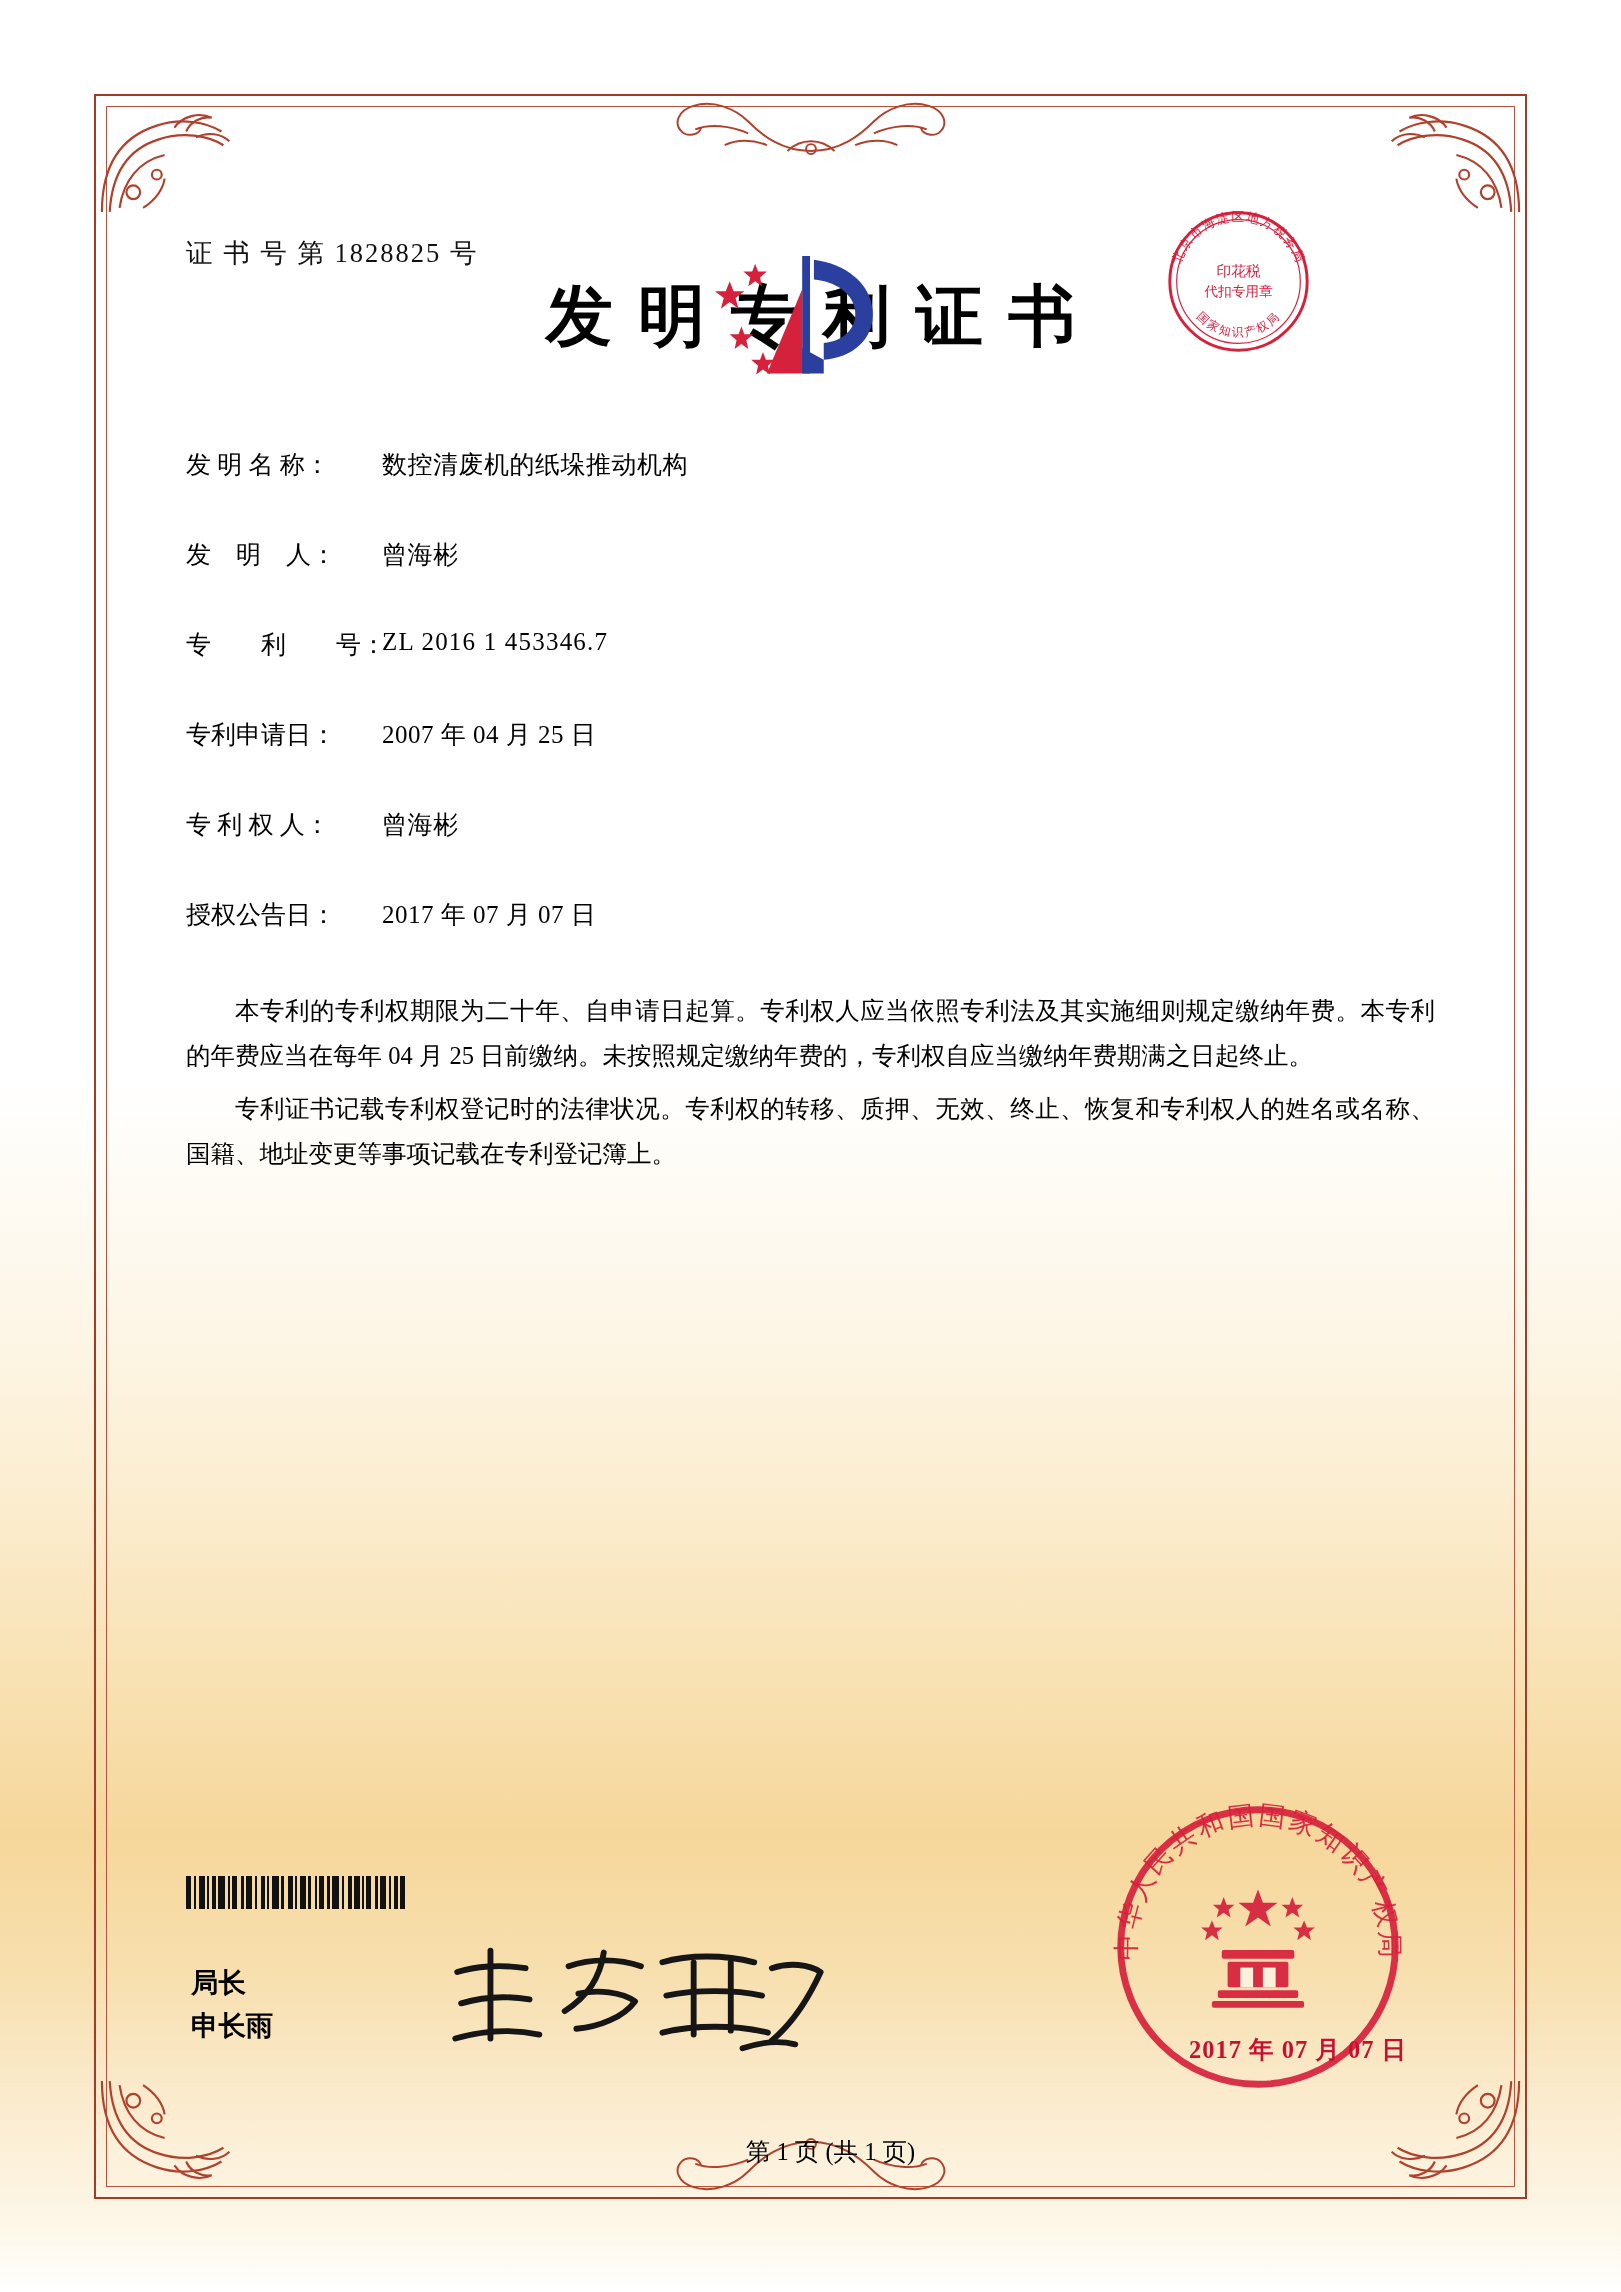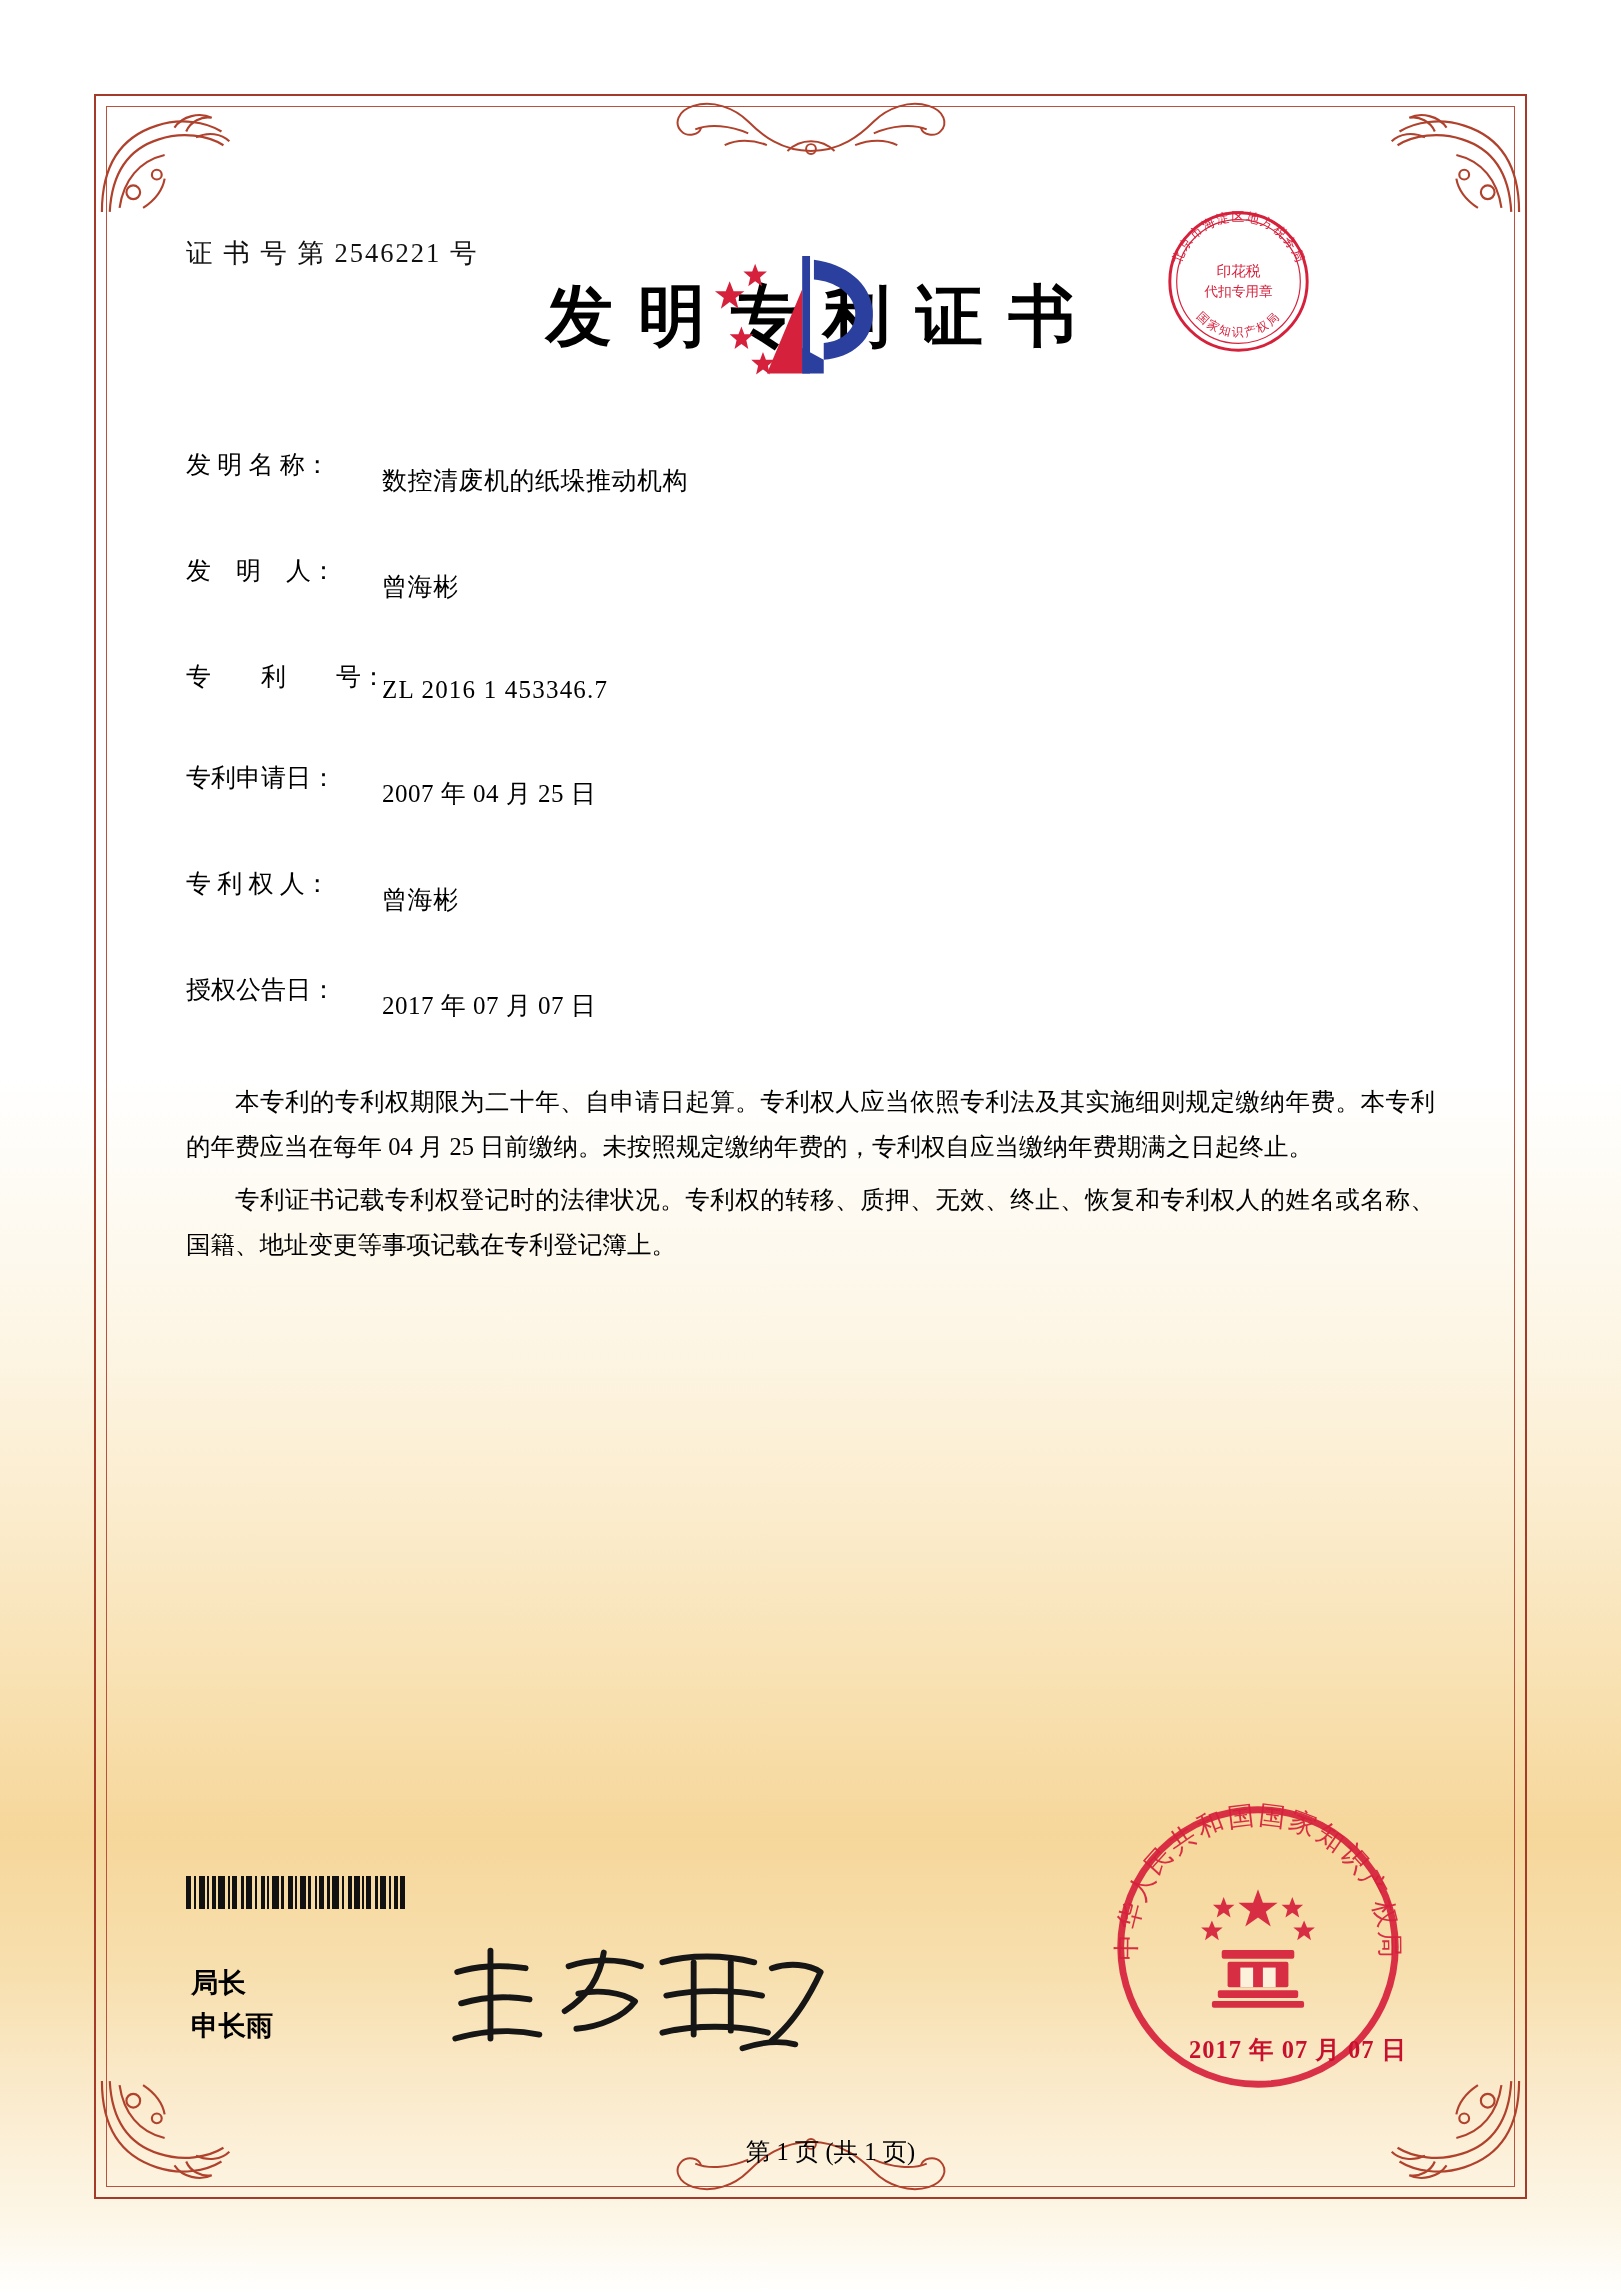--- a/index.html
+++ b/index.html
@@ -145,21 +145,21 @@
     margin-bottom: 57px;
     display: flex;
     align-items: flex-start;
     white-space: nowrap;
   }
   .field-label {
     display: inline-block;
     width: 196px;
     flex: 0 0 196px;
   }
-  .field-value { letter-spacing: 0.5px; margin-top: 16px; }
+  .field-value { letter-spacing: 0.5px; }
   .field-value.mono-ish { letter-spacing: 1.2px; }
 
   .body-text {
     margin-top: 23.5px;
     font-size: 24.5px;
     line-height: 45px;
     color: #000;
     text-align: justify;
   }
   .body-text p {
@@ -307,21 +307,21 @@
       <path d="M260 62 C230 62 210 46 196 32 C182 18 160 10 140 16 C124 21 120 34 128 42 C134 48 146 46 148 38"></path>
       <path d="M260 62 C290 62 310 46 324 32 C338 18 360 10 380 16 C396 21 400 34 392 42 C386 48 374 46 372 38"></path>
       <path d="M196 44 C178 36 156 34 142 40"></path>
       <path d="M324 44 C342 36 364 34 378 40"></path>
       <circle cx="260" cy="60" r="5"></circle>
     </svg>
   </div>
 
   <div class="content">
 
-    <div class="cert-number">证 书 号 第 2546221 号</div>
+    <div class="cert-number">证 书 号 第 1828825 号</div>
 
     <div class="logo">
       <svg viewBox="0 0 210 150">
 
         <path d="M108 10 C140 14 166 34 168 62 C170 92 146 110 118 112 L118 95 C138 93 152 80 150 62 C148 44 130 32 108 30 Z" fill="#2b3f9e"></path>
         <path d="M104 6 L104 126 L96 126 L96 6 Z" fill="#2b3f9e"></path>
 
         <path d="M96 40 L96 126 L60 126 Z" fill="#d6213c"></path>
         <path d="M96 126 L118 126 L118 112 L96 100 Z" fill="#2b3f9e"></path>
 

